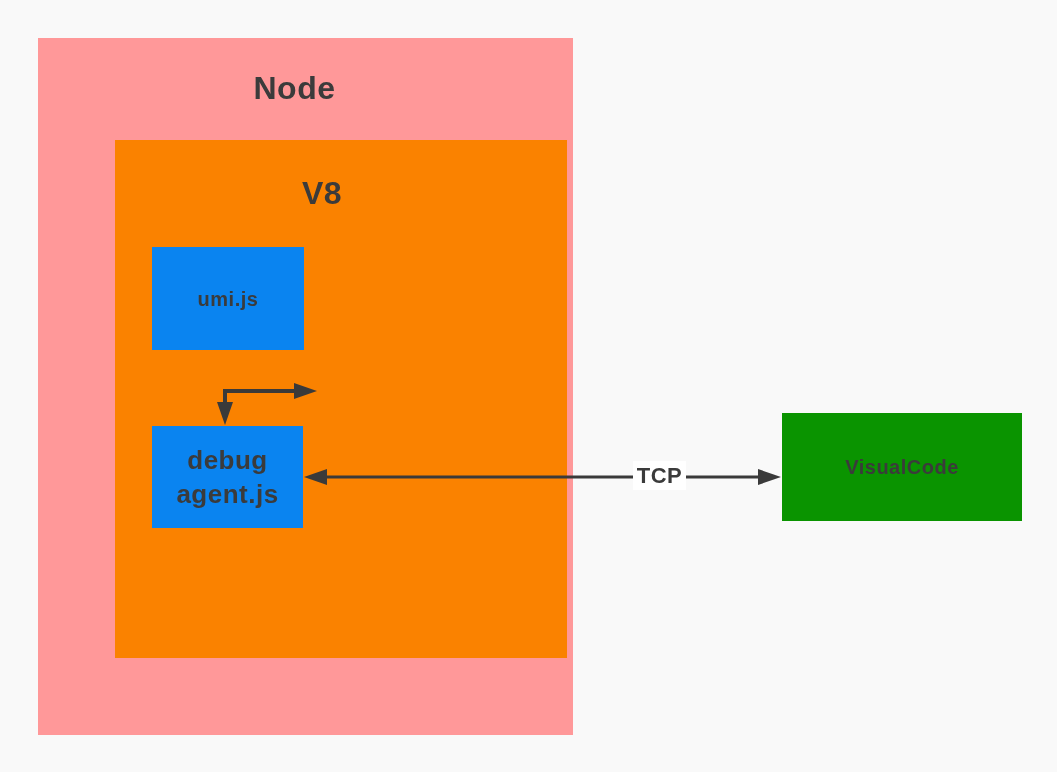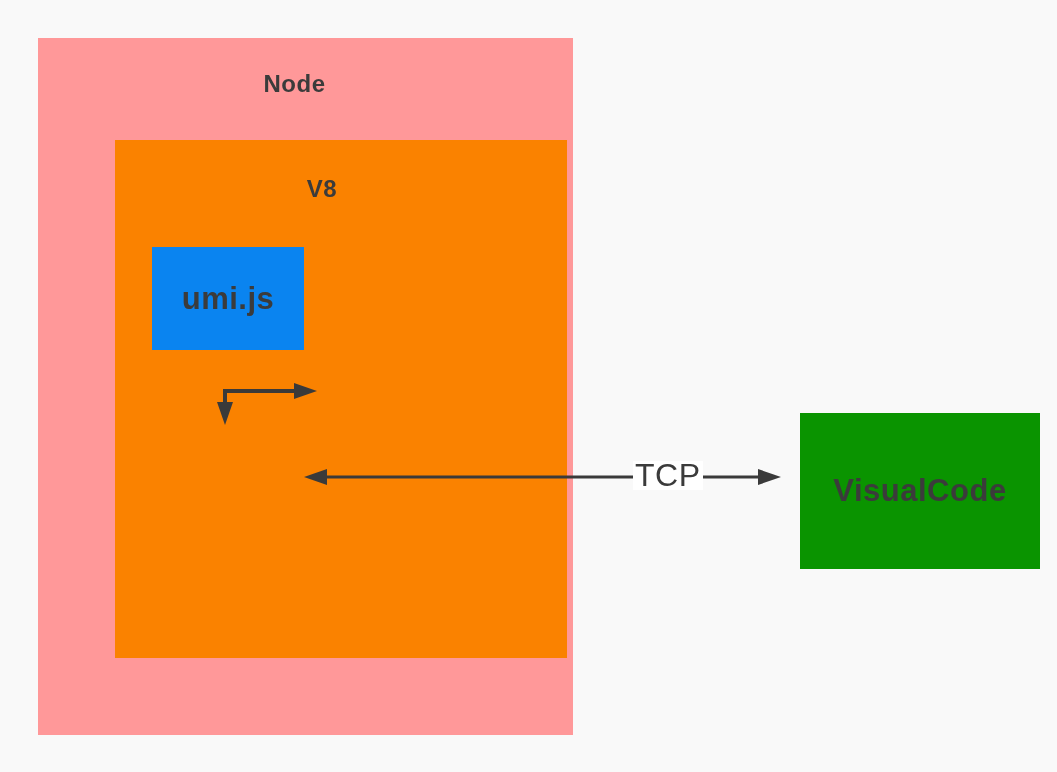--- a/index.html
+++ b/index.html
@@ -26,21 +26,21 @@
   .box {
     position: absolute;
     color: var(--label-text);
     font-weight: 700;
   }
   .container-title {
     position: absolute;
     left: 0;
     width: 100%;
     text-align: center;
-    font-size: 24px;
+    font-size: 32px;
     font-weight: 700;
     color: var(--label-text);
     letter-spacing: 0.5px;
   }
   .node-box {
     left: 38px; top: 38px;
     width: 535px; height: 697px;
     background: var(--node-fill);
   }
   .node-box .container-title { top: 32px; padding-right: 22px; }
@@ -49,21 +49,21 @@
     width: 452px; height: 518px;
     background: var(--v8-fill);
   }
   .v8-box .container-title { top: 35px; padding-right: 38px; }
   .leaf {
     display: flex;
     flex-direction: column;
     align-items: center;
     justify-content: center;
     text-align: center;
-    font-size: 31px;
+    font-size: 20px;
     line-height: 34px;
     letter-spacing: 0.5px;
   }
   .umi-box {
     left: 152px; top: 247px;
     width: 152px; height: 103px;
     background: var(--module-fill);
   }
   .v8debug-box {
     left: 316px; top: 336px;
@@ -72,23 +72,22 @@
   }
   .agent-box {
     left: 152px; top: 426px;
     width: 151px; height: 102px;
     background: var(--module-fill);
     font-size: 26px;
     line-height: 34px;
   }
   .visualcode-box {
     left: 782px; top: 413px;
-    width: 240px; height: 156px;
+    width: 240px; height: 108px;
     background: var(--visualcode-fill);
-    margin-left: 18px;
   }
   .connector-layer {
     position: absolute;
     left: 0; top: 0;
     width: 1057px; height: 772px;
     pointer-events: none;
   }
   .connector-line {
     stroke: var(--connector);
     fill: none;
@@ -99,22 +98,22 @@
   }
   .tcp-label {
     position: absolute;
     left: 633px; top: 461px;
     min-width: 53px; height: 29px;
     padding: 0 2px;
     background: #ffffff;
     display: flex;
     align-items: center;
     justify-content: center;
-    font-size: 32px;
-    font-weight: 400;
+    font-size: 22px;
+    font-weight: 700;
     color: var(--label-text);
     letter-spacing: 0.5px;
   }
 </style>
 </head>
 <body>
 
 <div class="canvas">
 
   <div class="box node-box">
@@ -123,20 +122,24 @@
 
   <div class="box v8-box">
     <div class="container-title">V8</div>
   </div>
 
   <div class="box leaf umi-box">
     <span>umi.js</span>
   </div>
 
 
+  <div class="box leaf agent-box">
+    <span>debug</span>
+    <span>agent.js</span>
+  </div>
 
   <div class="box leaf visualcode-box">
     <span>VisualCode</span>
   </div>
 
   <svg class="connector-layer" viewBox="0 0 1057 772">
 
     <g>
       <path class="connector-line" stroke-width="4" d="M 225 405 L 225 391 L 296 391"></path>
       <polygon class="arrowhead" points="317,391 294,383 294,399"></polygon>

